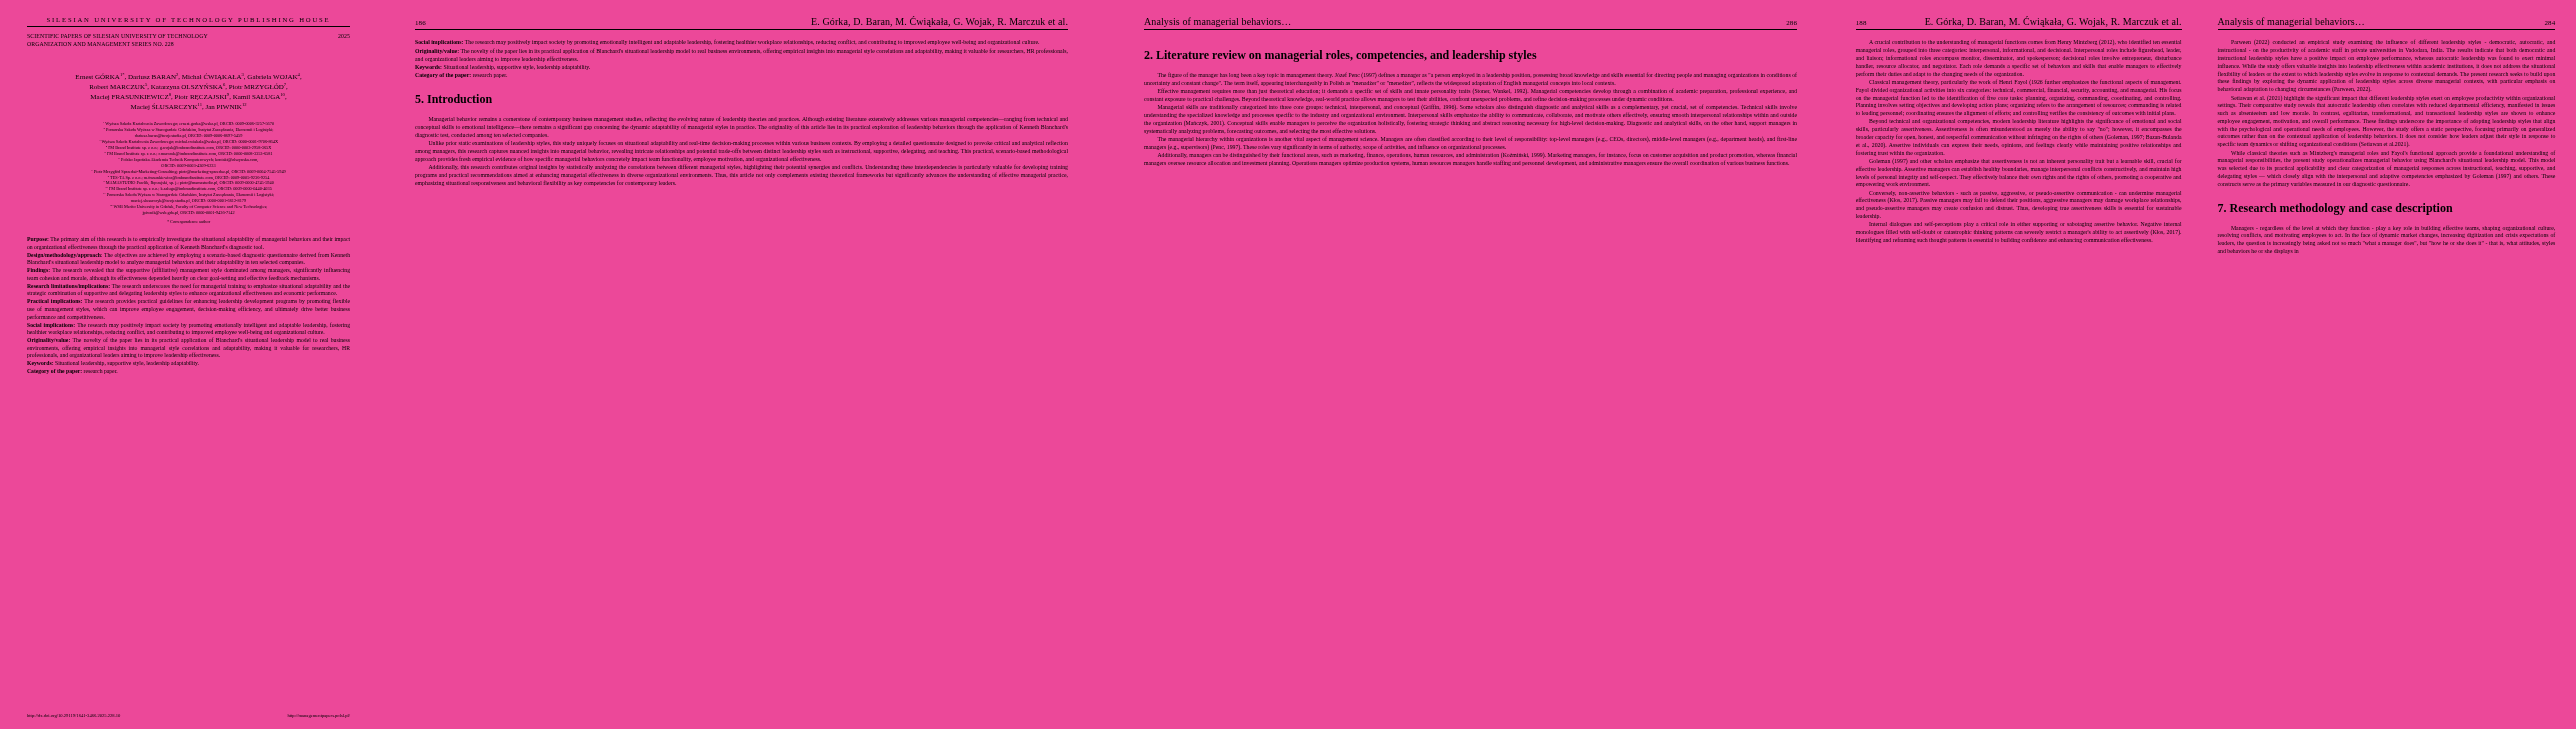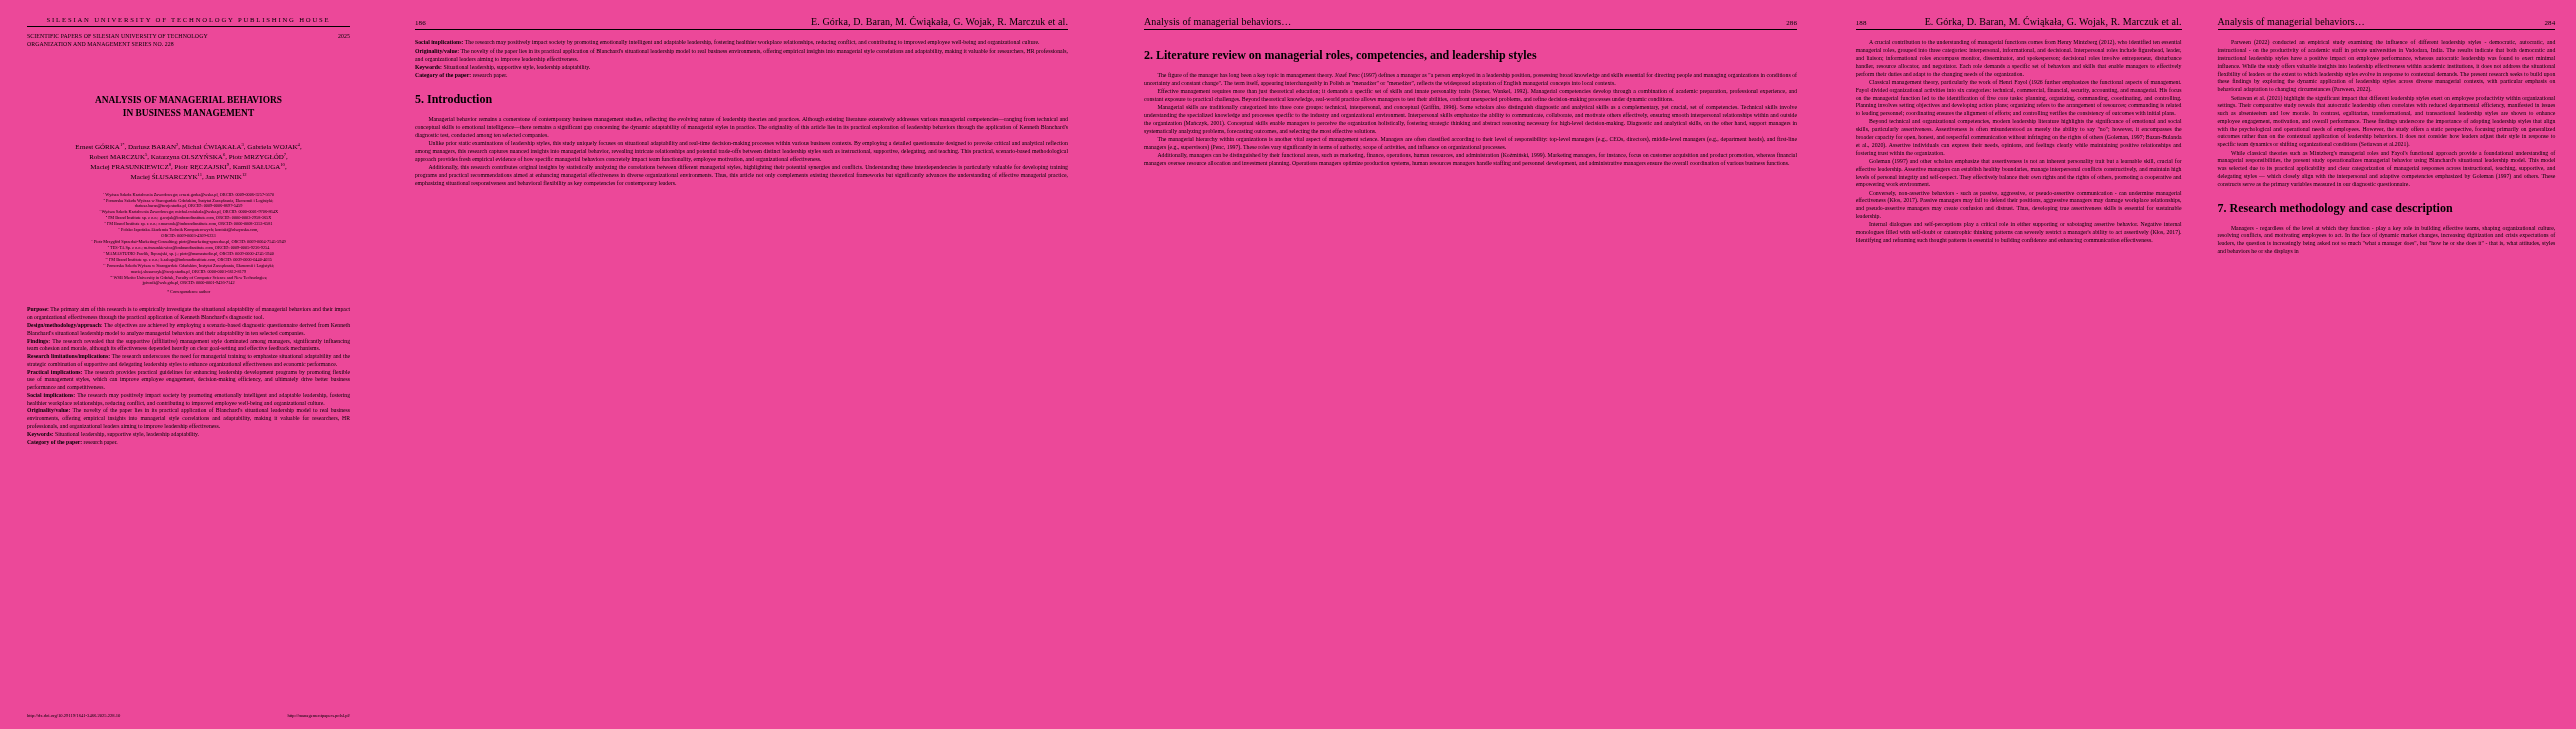--- a/index.html
+++ b/index.html
@@ -155,24 +155,20 @@
     <div class="masthead-top">SILESIAN UNIVERSITY OF TECHNOLOGY PUBLISHING HOUSE</div>
 
     <div class="masthead-series">
       <div class="ms-left">
         <div>SCIENTIFIC PAPERS OF SILESIAN UNIVERSITY OF TECHNOLOGY</div>
         <div>ORGANIZATION AND MANAGEMENT SERIES NO. 228</div>
       </div>
       <div class="ms-right">2025</div>
     </div>
 
-    <div class="title-block">
-      <span class="title-line">ANALYSIS OF MANAGERIAL BEHAVIORS</span>
-      <span class="title-line">IN BUSINESS MANAGEMENT</span>
-    </div>
 
     <div class="authors">
       <span class="auth-line">Ernest GÓRKA<sup>1*</sup>, Dariusz BARAN<sup>2</sup>, Michał ĆWIĄKAŁA<sup>3</sup>, Gabriela WOJAK<sup>4</sup>,</span>
       <span class="auth-line">Robert MARCZUK<sup>5</sup>, Katarzyna OLSZYŃSKA<sup>6</sup>, Piotr MRZYGŁÓD<sup>7</sup>,</span>
       <span class="auth-line">Maciej FRASUNKIEWICZ<sup>8</sup>, Piotr RĘCZAJSKI<sup>9</sup>, Kamil SAŁUGA<sup>10</sup>,</span>
       <span class="auth-line">Maciej ŚLUSARCZYK<sup>11</sup>, Jan PIWNIK<sup>12</sup></span>
     </div>
 
     <div class="affiliations">
         <span class="aff-line"><sup>1</sup> Wyższa Szkoła Kształcenia Zawodowego; ernest.gorka@wskz.pl, ORCID: 0009-0006-3257-5670</span>

